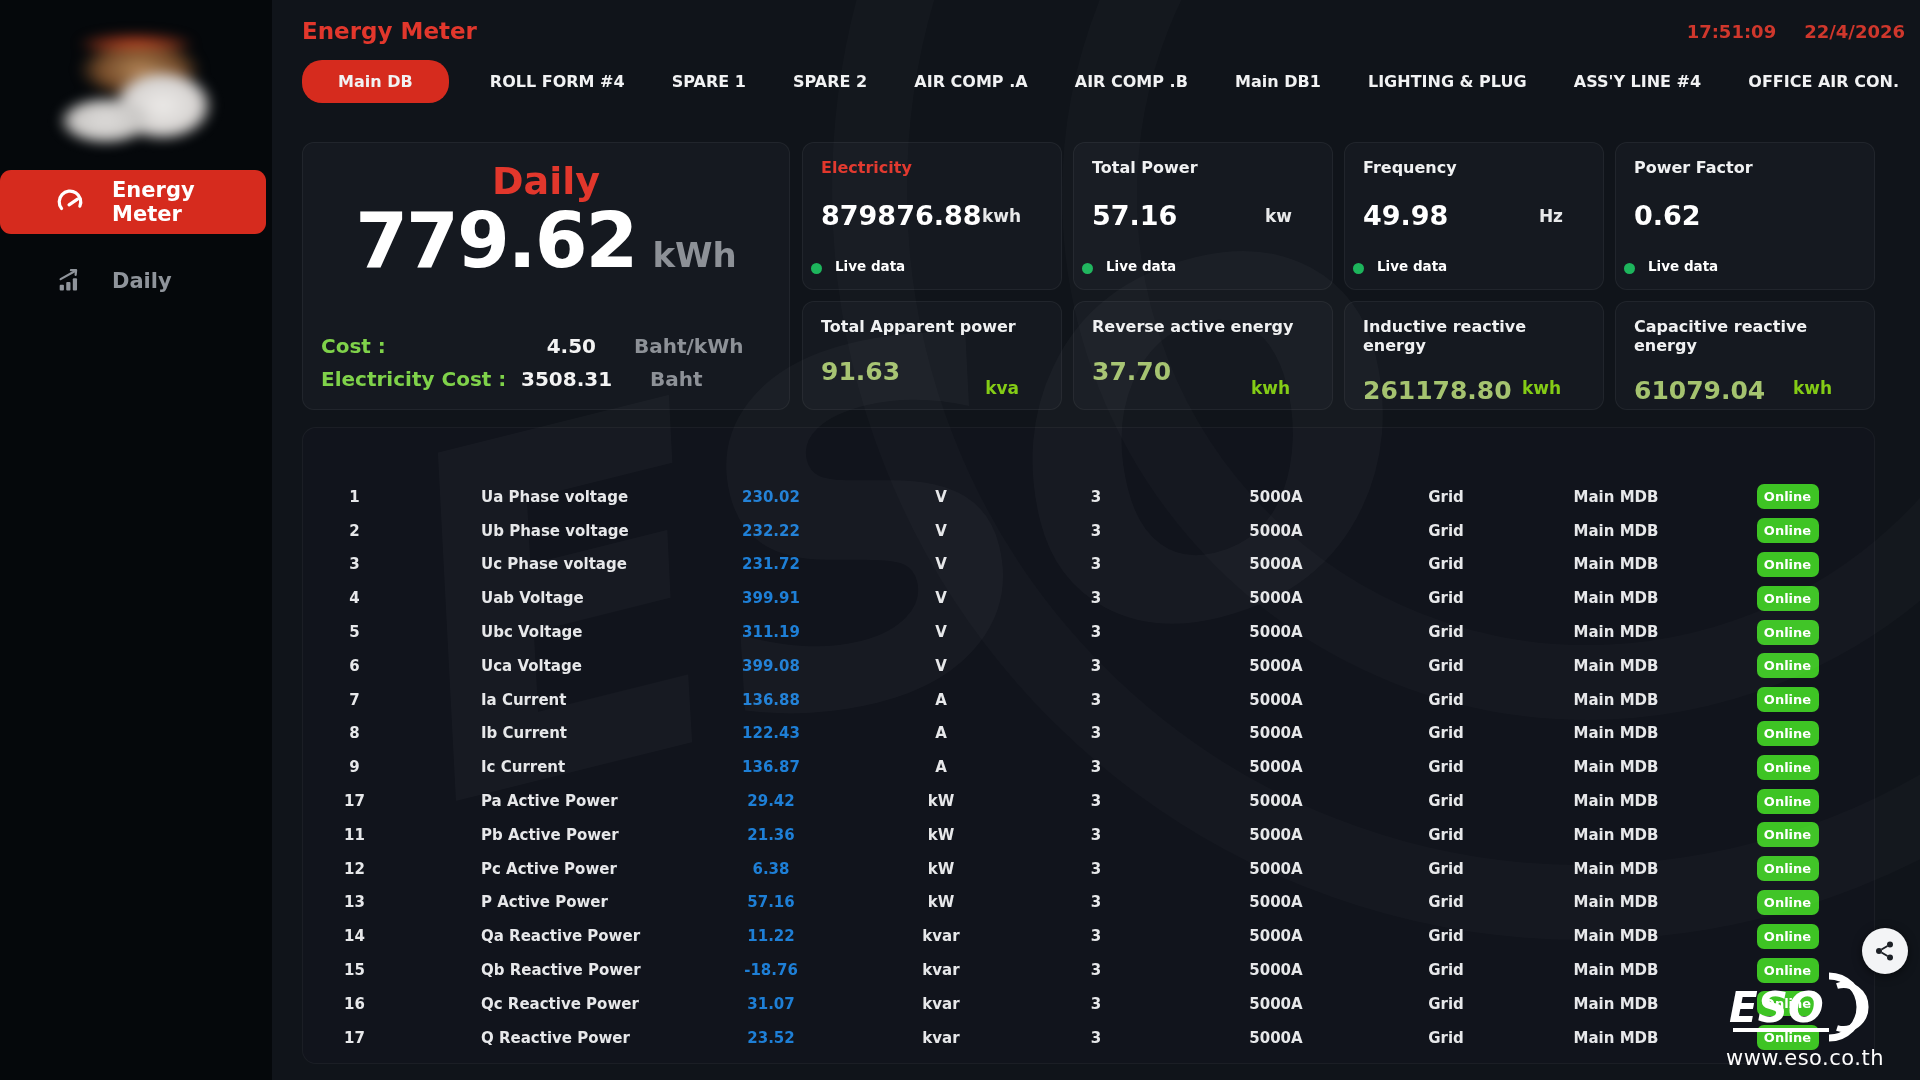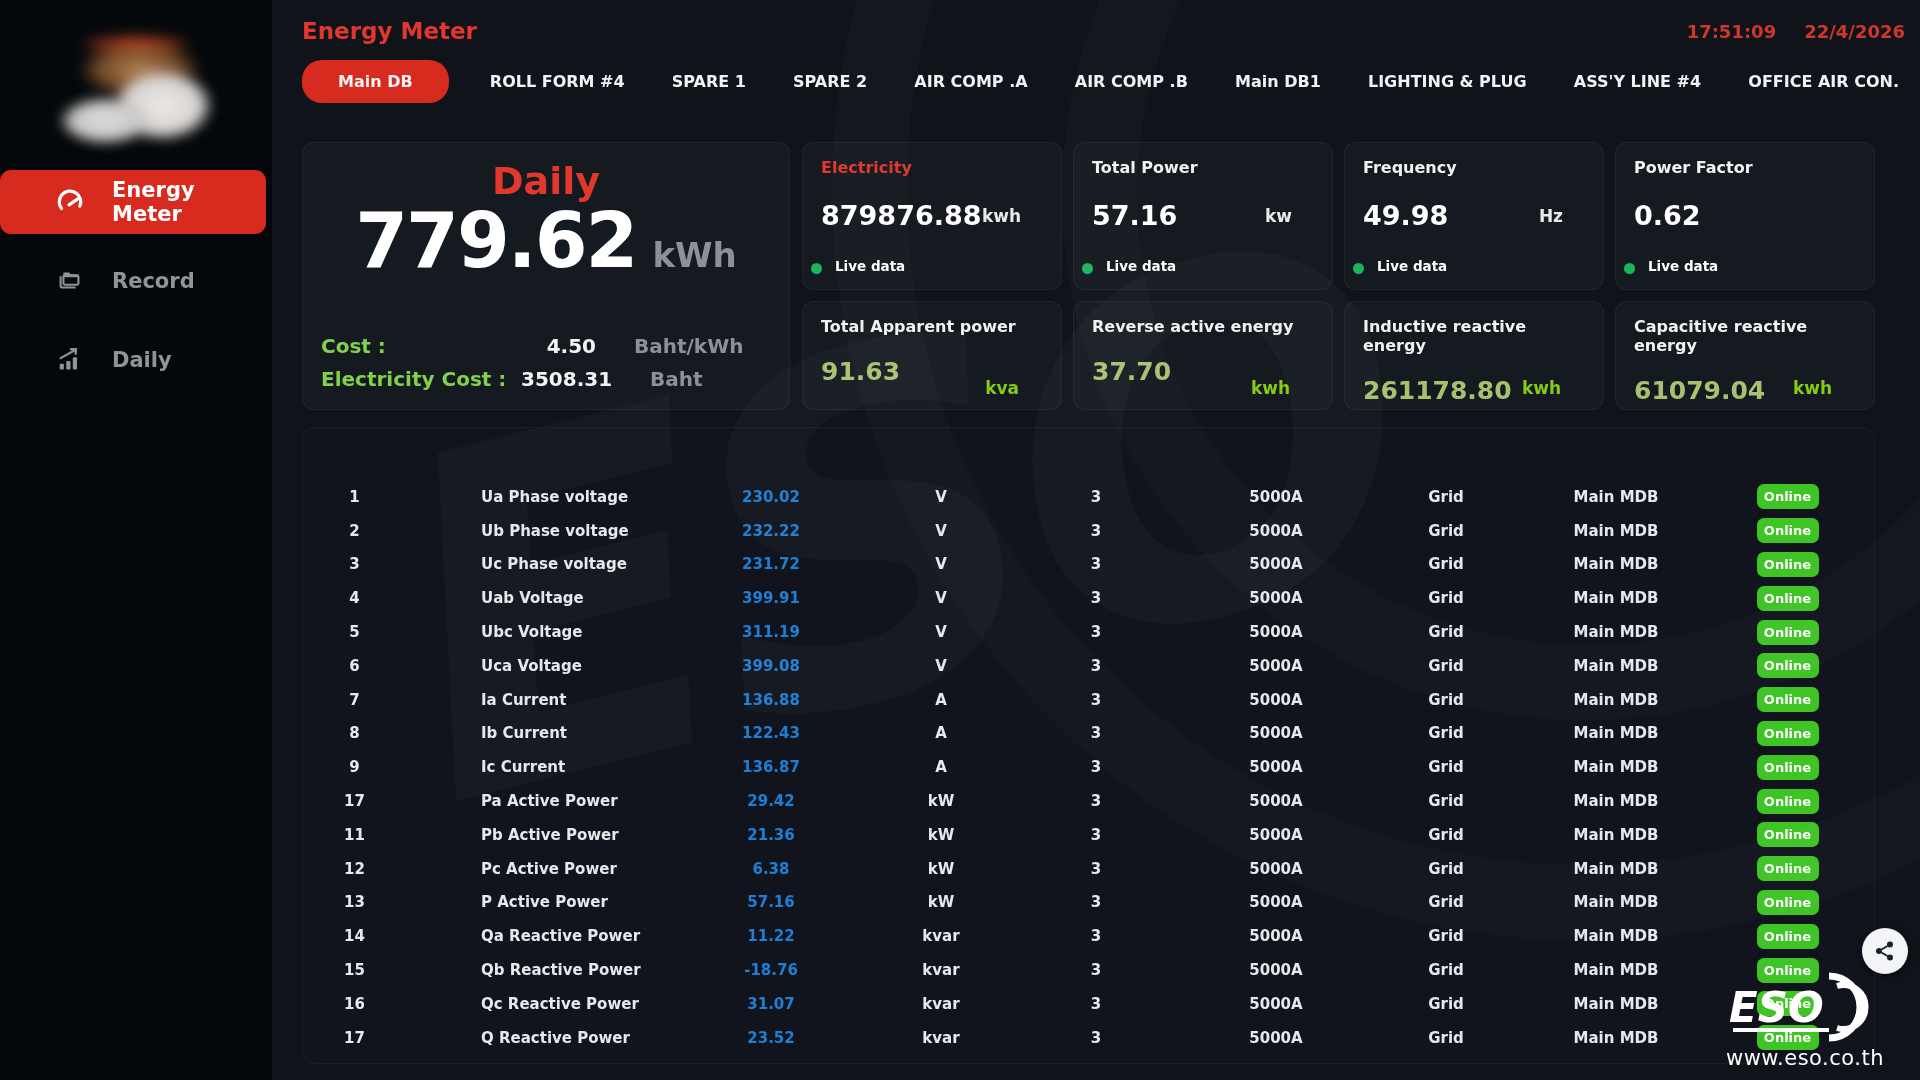--- a/index.html
+++ b/index.html
@@ -104,30 +104,20 @@
       <div class="side-item active">
         <span class="side-icon">
           <svg width="30" height="30" viewBox="0 0 32 32" fill="none">
             <path d="M7 23 A11.5 11.5 0 1 1 26.5 20.5" stroke="#fff" stroke-width="3.4" stroke-linecap="round"></path>
             <path d="M15 19 L24 13" stroke="#fff" stroke-width="3.4" stroke-linecap="round"></path>
           </svg>
         </span>
         <span>Energy Meter</span>
       </div>
 
-      <div class="side-item">
-        <span class="side-icon">
-          <svg width="30" height="30" viewBox="0 0 32 32" fill="none">
-            <path d="M9 7 h6 l2 2 h8 v3 H9 z" fill="#8f949b"></path>
-            <rect x="9" y="10" width="16" height="10" rx="1.5" fill="none" stroke="#8f949b" stroke-width="2.2"></rect>
-            <path d="M6 11 v10 a2 2 0 0 0 2 2 h14" stroke="#8f949b" stroke-width="2.2" fill="none"></path>
-          </svg>
-        </span>
-        <span>Record</span>
-      </div>
 
       <div class="side-item">
         <span class="side-icon">
           <svg width="30" height="30" viewBox="0 0 32 32" fill="none">
             <rect x="5" y="20" width="4.5" height="6" rx="1" fill="#8f949b"></rect>
             <rect x="12" y="17" width="4.5" height="9" rx="1" fill="#8f949b"></rect>
             <rect x="19" y="13" width="4.5" height="13" rx="1" fill="#8f949b"></rect>
             <path d="M6 14 L22 5" stroke="#8f949b" stroke-width="2.4" stroke-linecap="round"></path>
             <path d="M17 4.5 L22.5 4.5 L22 9.5" stroke="#8f949b" stroke-width="2.4" fill="none" stroke-linecap="round" stroke-linejoin="round"></path>
           </svg>

